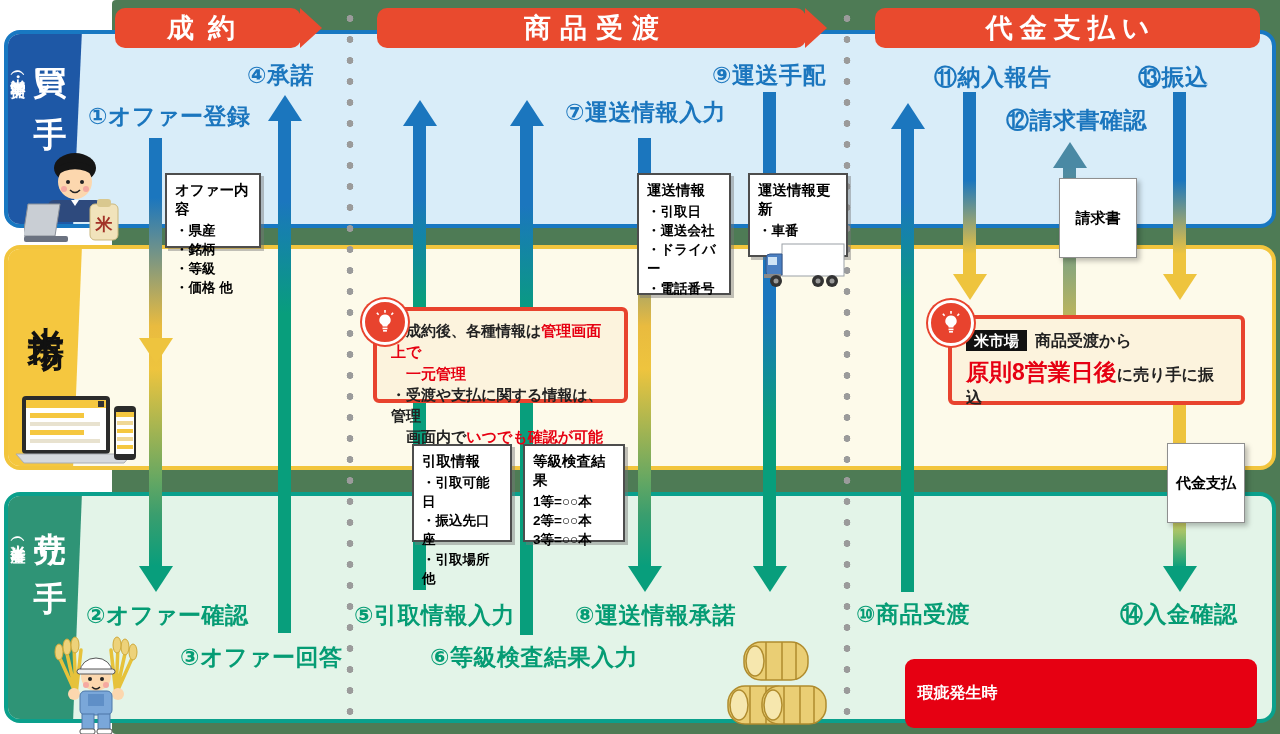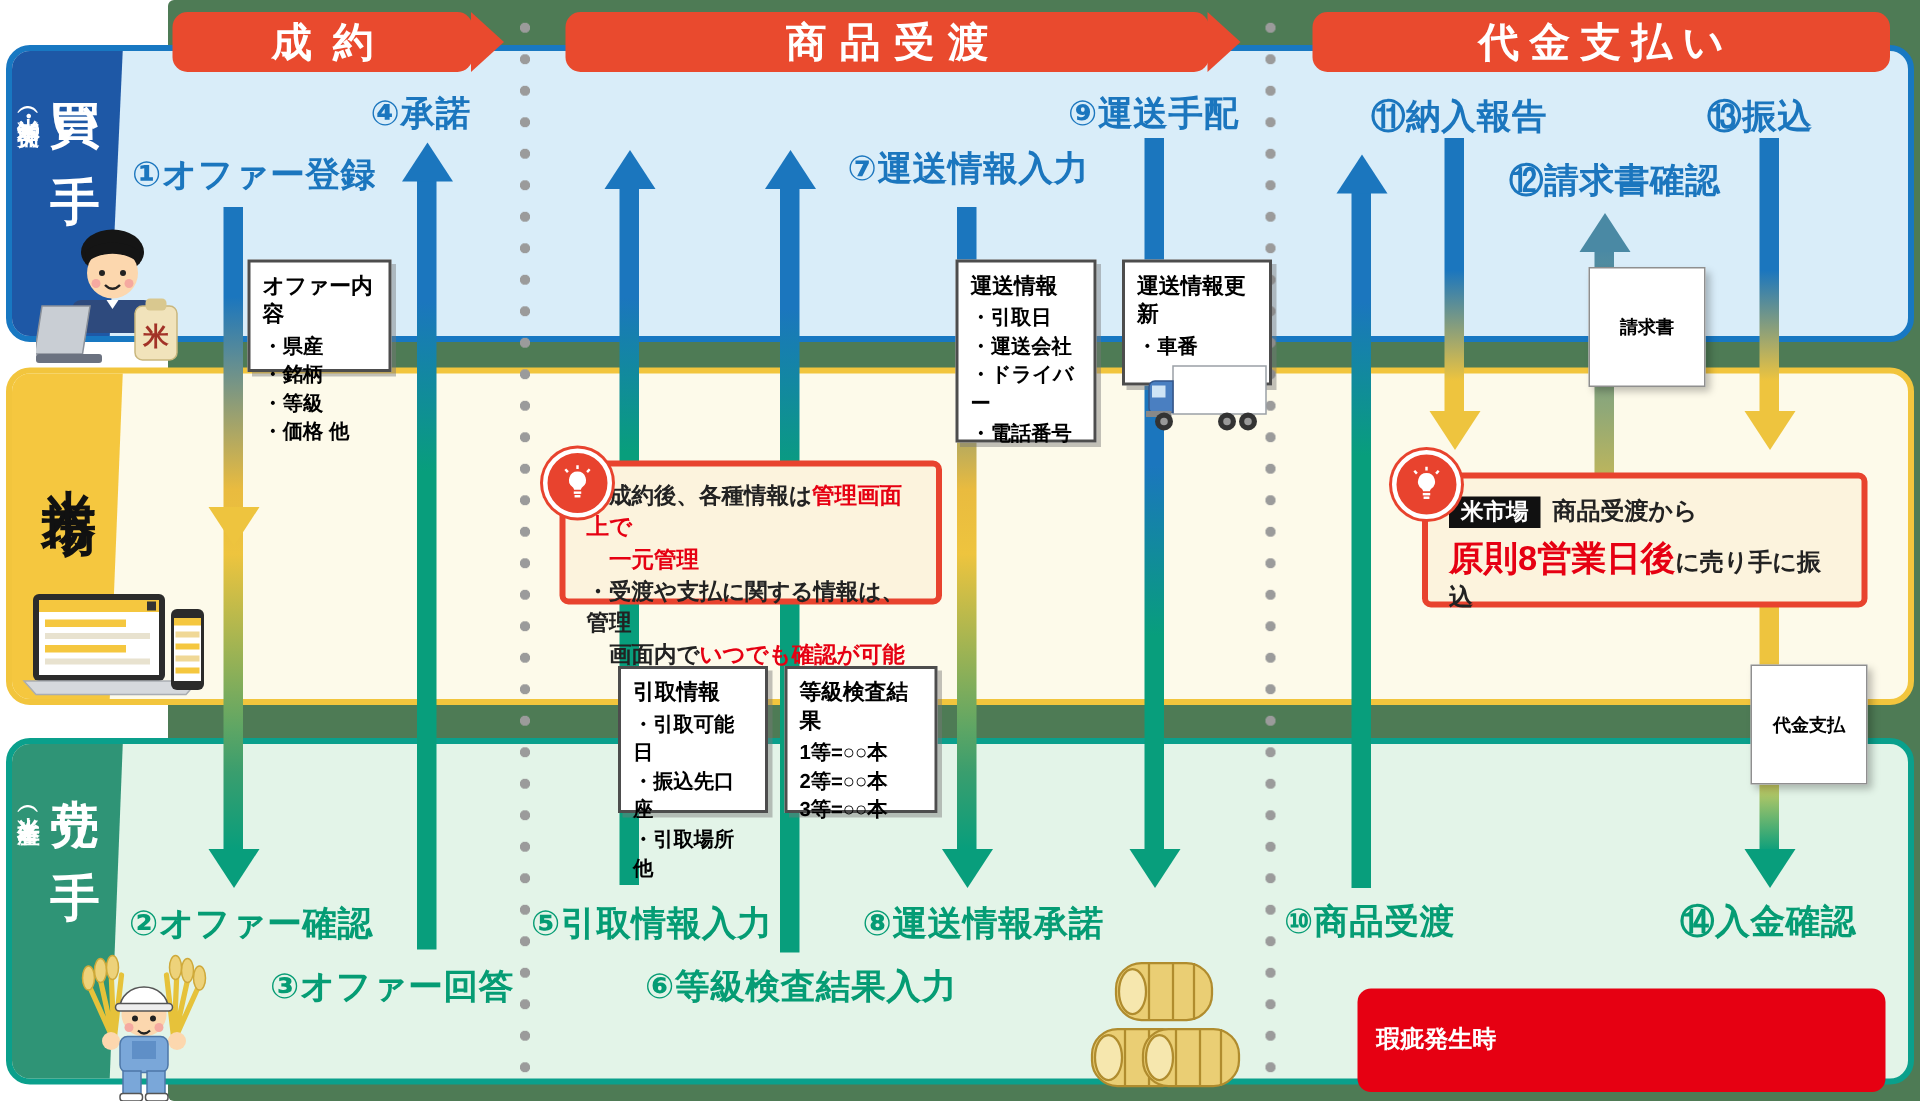--- a/index.html
+++ b/index.html
@@ -18,21 +18,21 @@
   #band-buyer .sidebar{background:#1e58a6;}
   #band-market .sidebar{background:#f5c73f;}
   #band-seller .sidebar{background:#2f9476;}
   .vmain{position:absolute;writing-mode:vertical-rl;font-weight:bold;font-size:33px;letter-spacing:5px;line-height:1;}
   .vsub{position:absolute;writing-mode:vertical-rl;font-weight:bold;font-size:15px;letter-spacing:1px;line-height:1;}
   
   .banner{position:absolute;top:8px;height:40px;background:#e94a2e;border-radius:10px;color:#fff;
           display:flex;align-items:center;justify-content:center;font-weight:bold;font-size:27px;z-index:6;}
   .banner .pt{position:absolute;right:-21px;top:0;width:0;height:0;
           border-top:20px solid transparent;border-bottom:20px solid transparent;border-left:22px solid #e94a2e;}
-  #banner-1{left:115px;width:186px;letter-spacing:14px;padding-left:14px;}
+  #banner-1{left:115px;width:186px;letter-spacing:14px;}
   #banner-2{left:377px;width:420px;letter-spacing:9px;padding-left:9px;}
   #banner-3{left:875px;width:378px;letter-spacing:7px;padding-left:7px;}
   
   .dots{position:absolute;top:8px;width:8px;height:718px;z-index:3;
         background:radial-gradient(circle,#9b9b9b 3.2px,transparent 3.6px);background-size:8px 21px;}
   
   .bar{position:absolute;width:13px;z-index:4;}
   .head{position:absolute;width:0;height:0;z-index:4;}
   .head.down{border-left:17px solid transparent;border-right:17px solid transparent;border-top:26px solid var(--c);}
   .head.up{border-left:17px solid transparent;border-right:17px solid transparent;border-bottom:26px solid var(--c);}
@@ -44,21 +44,21 @@
   .grad-yg{background:linear-gradient(180deg,#c9cc63 0%,#089e7c 100%);}
   
   .step{position:absolute;font-weight:bold;font-size:23px;white-space:nowrap;z-index:5;letter-spacing:0.5px;}
   .step.blue{color:#1b76be;} .step.teal{color:#059c74;}
   
   .ibox{position:absolute;background:#fff;border:2px solid #4d4d4d;box-shadow:3px 3px 0 rgba(120,120,120,.45);
         padding:6px 8px;z-index:6;box-sizing:border-box;}
   .ibox .t{font-weight:bold;font-size:14.5px;margin-bottom:2px;}
   .ibox .i{font-size:13.5px;font-weight:bold;line-height:1.42;}
   .pbox{position:absolute;background:#fff;border:1px solid #8f8f8f;box-shadow:3px 3px 5px rgba(0,0,0,.25);
-        display:flex;align-items:center;justify-content:center;font-weight:bold;font-size:12px;z-index:6;box-sizing:border-box;}
+        display:flex;align-items:center;justify-content:center;font-weight:bold;font-size:15px;z-index:6;box-sizing:border-box;}
   
   .callout{position:absolute;background:#fcf3dd;border:4px solid #e8432e;border-radius:6px;z-index:8;box-sizing:border-box;}
   .bulb{position:absolute;width:46px;height:46px;border-radius:50%;background:#e8432e;border:3px solid #fff;
         box-shadow:0 0 0 2px #e8432e;z-index:9;display:flex;align-items:center;justify-content:center;box-sizing:border-box;}
   .red{color:#e60012;}
   #callout-manage{left:373px;top:307px;width:255px;height:96px;padding:9px 10px 6px 14px;
         font-size:15px;font-weight:bold;line-height:1.42;color:#222;}
   #callout-payout{left:948px;top:315px;width:297px;height:90px;padding:12px 14px;color:#222;}
   #callout-payout .bdg{background:#111;color:#fff;font-weight:bold;font-size:15px;padding:2px 8px;margin-right:8px;}
   
@@ -160,21 +160,21 @@
   <div class="bar grad-by" style="left:1173px;top:92px;height:184px;"></div>
   <div class="head down" style="left:1163px;top:274px;--c:#eec43e;"></div>
   <div class="bar" style="left:1173px;top:403px;height:42px;background:#eec43e;"></div>
   <div class="bar grad-yg" style="left:1173px;top:523px;height:45px;"></div>
   <div class="head down" style="left:1163px;top:566px;--c:#089e7c;"></div>
 
   <div class="step blue" style="left:88px;top:101px;">①オファー登録</div>
   <div class="step blue" style="left:247px;top:60px;">④承諾</div>
   <div class="step blue" style="left:565px;top:97px;">⑦運送情報入力</div>
   <div class="step blue" style="left:712px;top:60px;">⑨運送手配</div>
-  <div class="step blue" style="left:914px;top:62px;">⑪納入報告</div>
+  <div class="step blue" style="left:934px;top:62px;">⑪納入報告</div>
   <div class="step blue" style="left:1006px;top:105px;">⑫請求書確認</div>
   <div class="step blue" style="left:1138px;top:62px;">⑬振込</div>
   <div class="step teal" style="left:86px;top:600px;">②オファー確認</div>
   <div class="step teal" style="left:180px;top:642px;">③オファー回答</div>
   <div class="step teal" style="left:354px;top:600px;">⑤引取情報入力</div>
   <div class="step teal" style="left:430px;top:642px;">⑥等級検査結果入力</div>
   <div class="step teal" style="left:575px;top:600px;">⑧運送情報承諾</div>
   <div class="step teal" style="left:856px;top:599px;">⑩商品受渡</div>
   <div class="step teal" style="left:1120px;top:599px;">⑭入金確認</div>
 

